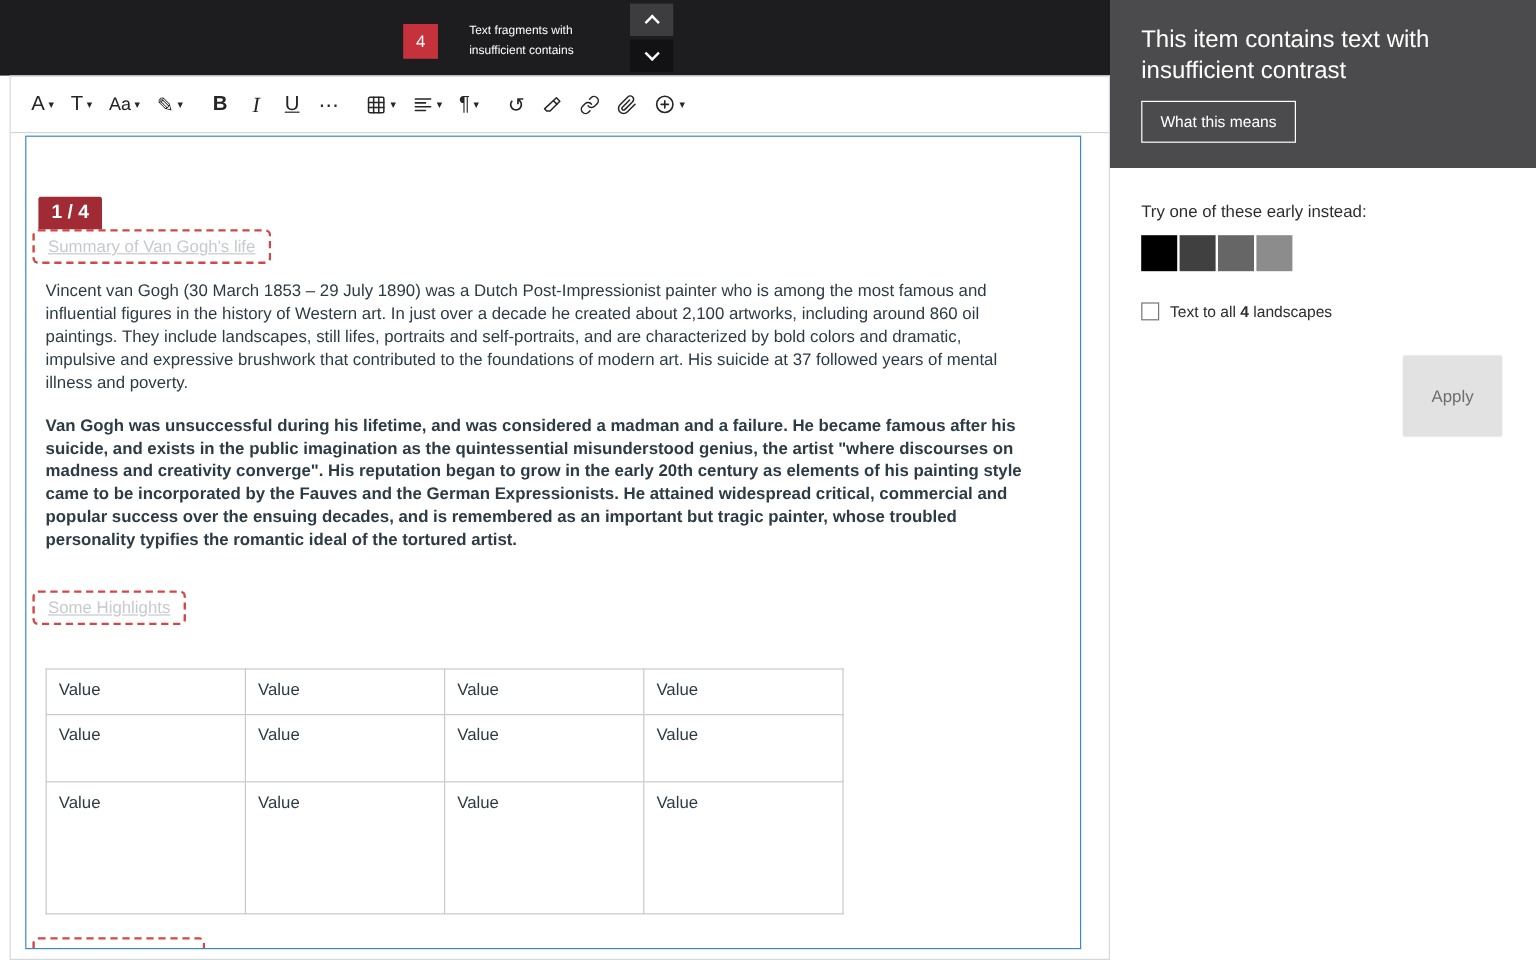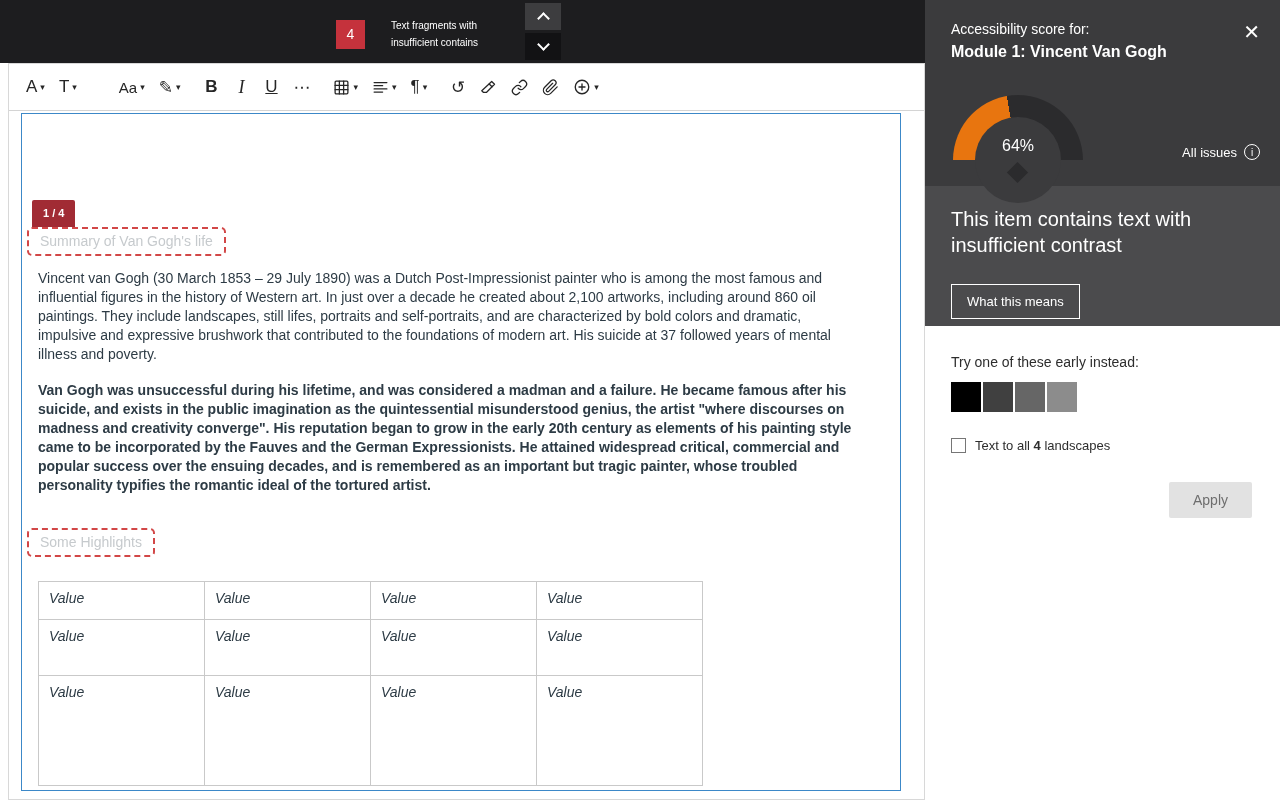--- a/index.html
+++ b/index.html
@@ -25,34 +25,34 @@
   .editor { position:absolute; left:8px; top:63px; width:917px; height:737px; background:#fff;
             border:1px solid #d8d8d8; }
   .toolbar { height:47px; border-bottom:1px solid #d4d4d4; display:flex; align-items:center; padding:0 10px; }
   .tb-btn { height:34px; min-width:30px; padding:0 7px; display:flex; align-items:center; justify-content:center;
             gap:3px; background:none; border:none; color:#262626; font-size:17px; cursor:pointer; }
   .tb-btn svg { stroke:#262626; fill:none; stroke-width:1.8; stroke-linecap:round; stroke-linejoin:round; }
   .caret { font-size:9px; color:#262626; }
   .g-bold { font-weight:bold; }
   .g-italic { font-family:"Liberation Serif",serif; font-style:italic; font-size:18px; }
   .g-under { text-decoration:underline; }
-  .g-small { font-size:15px;margin-left:28px; }
+  .g-small { font-size:15px; }
   .tb-gap { width:9px; }
 
   .content { position:absolute; left:12px; top:49px; width:880px; height:678px;
              border:1px solid #3c88c8; padding:50px 40px 0 16px; overflow:hidden;
              font-size:14px; line-height:19px; color:#2d3b45; }
-  .fragment-badge { display:inline-block; background:#a12b34; color:#fff; font-size:11px; font-weight:bold;
-                    padding:4px 11px; margin-left:-6px; border-radius:2px 2px 0 0;margin-top:36px; }
+  .fragment-badge { display:inline-block; background:#a12b34; color:#fff; font-size:16px; font-weight:bold;
+                    padding:4px 11px; margin-left:-6px; border-radius:2px 2px 0 0; }
   .dashed-box { width:fit-content; border:2px dashed #d24747; border-radius:5px; padding:3px 11px;
-                color:#c6cacd; margin-left:-11px; background:#fff; cursor:pointer; }
+                color:#c6cacd; margin-left:-11px; background:#fff; cursor:pointer;text-decoration:underline; }
   .para { margin-top:13px; }
   .para2 { margin-top:17px;font-weight:bold; }
   .mt-h2 { margin-top:33px; }
-  .vtable { margin-top:24px; border-collapse:collapse;font-style:italic; }
+  .vtable { margin-top:36px; border-collapse:collapse; }
   .vtable td { border:1px solid #c9c9c9; width:166px; padding:7px 10px; vertical-align:top; font-size:14px; color:#2d3b45; }
   .row1 td { height:38px; } .row2 td { height:56px; } .row3 td { height:110px; }
   .mt-h3 { margin-top:19px; }
 
   
   .panel { position:absolute; left:925px; top:0; width:355px; height:800px; }
   .panel-top { position:relative; background:#3b3b3d; height:186px; }
   .score-label { position:absolute; left:26px; top:21px; color:#fff; font-size:14px; }
   .module-title { position:absolute; left:26px; top:43px; color:#fff; font-size:16px; font-weight:bold; }
   .close-btn { position:absolute; right:20px; top:20px; background:none; border:none; color:#fff;
@@ -63,31 +63,31 @@
   .gauge-hole { position:absolute; left:22px; top:22px; width:86px; height:86px; border-radius:50%; background:#3b3b3d; }
   .gauge-score { position:absolute; left:0; top:42px; width:130px; text-align:center; color:#fff; font-size:16px; }
   .gauge-pointer { position:absolute; left:57px; top:70px; width:15px; height:15px; background:#2b2b2d; transform:rotate(45deg); }
   .all-issues { position:absolute; right:20px; top:144px; display:flex; align-items:center; gap:7px;
                 background:none; border:none; color:#fff; font-size:13px; cursor:pointer; }
   .info-circle { width:16px; height:16px; border:1px solid #fff; border-radius:50%; color:#fff;
                  font-size:10px; display:flex; align-items:center; justify-content:center; }
 
   .panel-msg { background:#4b4b4d; height:140px; padding:20px 26px; }
   .msg-text { color:#fff; font-size:20px; line-height:26px; font-weight:normal; width:280px; }
-  .wtm-btn { margin-top:26px; background:transparent; border:1px solid #fff; color:#fff; font-size:13px;
+  .wtm-btn { margin-top:12px; background:transparent; border:1px solid #fff; color:#fff; font-size:13px;
              padding:9px 15px; cursor:pointer; }
 
   .panel-body { position:relative; background:#fff; height:446px; padding-left:26px; }
   .try-label { padding-top:28px; font-size:14px; color:#2d2d2d; }
   .swatches { margin-top:12px; display:flex; gap:2px; }
   .swatch { width:30px; height:30px; border:none; cursor:pointer; }
   .apply-all { margin-top:26px; display:flex; align-items:center; gap:9px; font-size:13px; color:#2d2d2d; }
   .checkbox { width:15px; height:15px; border:1px solid #767676; background:#fff; cursor:pointer; }
   .apply-btn { position:absolute; right:28px; top:156px; background:#e2e2e2; border:none; color:#6e6e6e;
-               font-size:14px; padding:10px 24px; border-radius:2px; cursor:pointer; }
+               font-size:14px; padding:26px 24px; border-radius:2px; cursor:pointer; }
 
   .panel-footer { background:#0f0f10; height:28px; display:flex; align-items:center; justify-content:center;
                   gap:8px; color:#fff; font-size:13px; }
 </style>
 </head>
 <body>
 
 <div class="topbar">
   <div class="issue-group">
     <div class="count-badge">4</div>
@@ -223,35 +223,20 @@
         </tr>
       </tbody>
     </table>
 
     <div class="dashed-box mt-h3">The Potato poverty</div>
     
   </div>
 </div>
 
 <div class="panel">
-  <div class="panel-top">
-    <div class="score-label">Accessibility score for:</div>
-    <div class="module-title">Module 1: Vincent Van Gogh</div>
-    <button class="close-btn">✕</button>
-    <div class="gauge">
-      <div class="gauge-arc"></div>
-      <div class="gauge-hole"></div>
-      <div class="gauge-score">64%</div>
-      <div class="gauge-pointer"></div>
-    </div>
-    <button class="all-issues">
-      <span>All issues</span>
-      <span class="info-circle">i</span>
-    </button>
-  </div>
 
   <div class="panel-msg">
     <div class="msg-text">This item contains text with insufficient contrast</div>
     <button class="wtm-btn">What this means</button>
   </div>
 
   <div class="panel-body">
     <div class="try-label">Try one of these early instead:</div>
     <div class="swatches">
       <button class="swatch" style="background: rgb(0, 0, 0);"></button>

